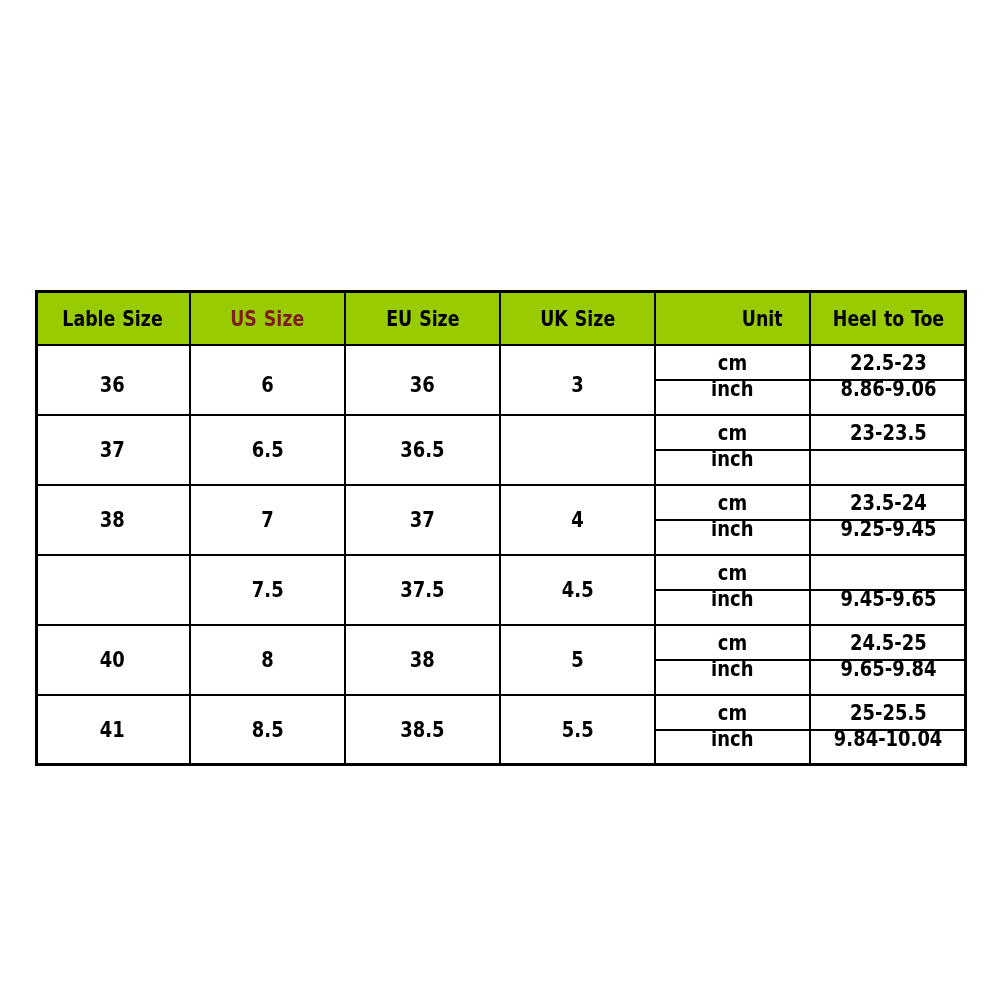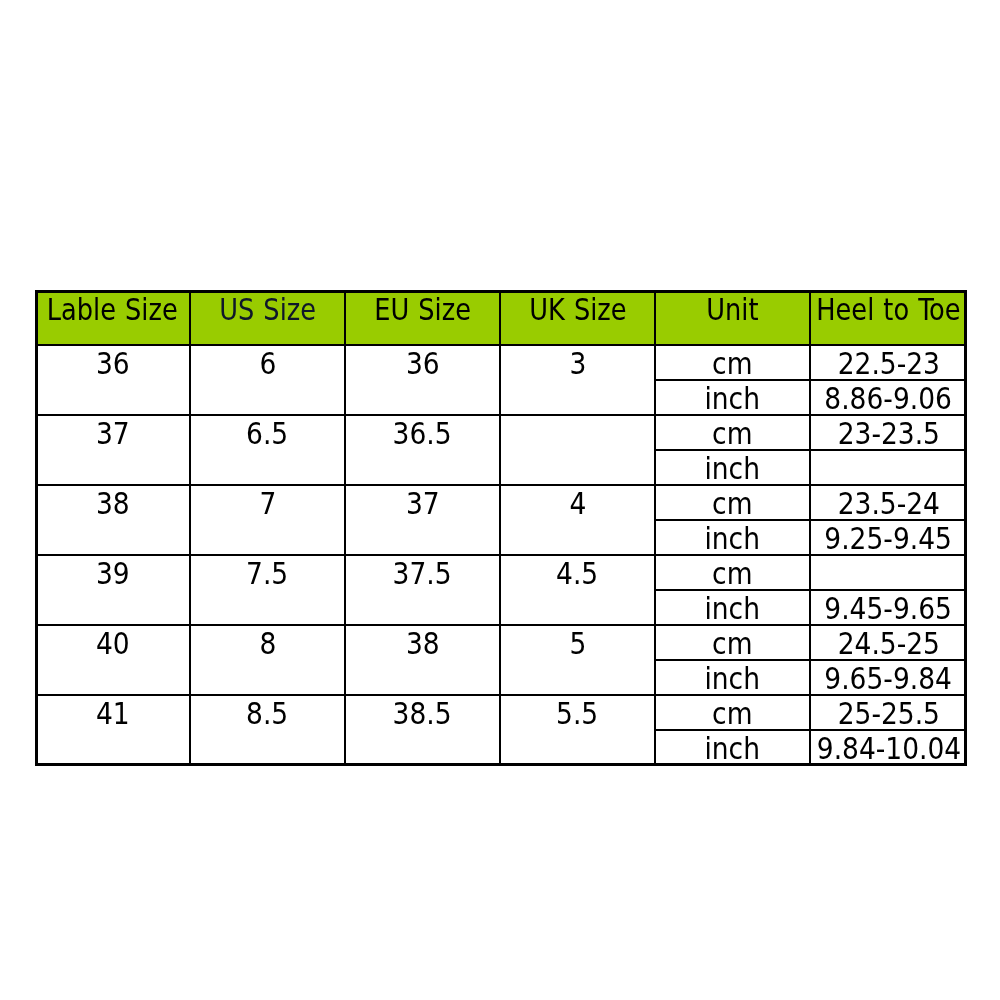--- a/index.html
+++ b/index.html
@@ -9,22 +9,22 @@
   
   #size-chart{position:absolute;left:35px;top:290px;width:932px;height:476px;}
   .hdr-bg{position:absolute;left:0;top:0;width:932px;height:55px;}
   .line{position:absolute;background:#000;}
   .vline{top:0;width:2px;height:476px;}
   .vline.edge{width:3px;}
   .hline{left:0;width:932px;height:2px;}
   .hline.edge{height:3px;}
   .hline.sub{left:620px;width:312px;}
 
-  .cell{position:absolute;display:flex;align-items:flex-start;justify-content:center;
-        color:#000;font-weight:normal;white-space:nowrap;font-size:31px;}
+  .cell{position:absolute;display:flex;align-items:center;justify-content:center;
+        color:#000;font-weight:bold;white-space:nowrap;font-size:21px;}
   .cell > span{display:inline-block;position:relative;transform:scaleX(0.95) translateZ(0);}
   .cell.alpha > span{word-spacing:1px;transform:scaleX(0.92) translateZ(0);}
   .cell.head > span{top:1px;}
 
   .c0{left:0px;width:155px;}
   .c1{left:155px;width:155px;}
   .c2{left:310px;width:155px;}
   .c3{left:465px;width:155px;}
   .c4{left:620px;width:155px;}
   .c5{left:775px;width:157px;}
@@ -49,30 +49,30 @@
 <body style="background: rgb(255, 255, 255);">
 
 <div id="page">
   <div id="size-chart">
 
     <div class="hdr-bg" style="background: rgb(153, 204, 0);"></div>
 
     <div class="cell head alpha c0 rh" style="color: rgb(0, 0, 0);">
         <span>Lable Size</span>
       </div>
-    <div class="cell head alpha c1 rh" style="color: #0f172a;">
+    <div class="cell head alpha c1 rh" style="color: #7f1d1d;">
         <span>US Size</span>
       </div>
     <div class="cell head alpha c2 rh" style="color: rgb(0, 0, 0);">
         <span>EU Size</span>
       </div>
     <div class="cell head alpha c3 rh" style="color: rgb(0, 0, 0);">
         <span>UK Size</span>
       </div>
-    <div class="cell head alpha c4 rh" style="color: rgb(0, 0, 0);">
+    <div class="cell head alpha c4 rh" style="color: rgb(0, 0, 0); padding-left: 30px;">
         <span>Unit</span>
       </div>
     <div class="cell head alpha c5 rh" style="color: rgb(0, 0, 0);">
         <span>Heel to Toe</span>
       </div>
 
       <div class="cell c0 r0">
         <span>36</span>
       </div>
       <div class="cell c1 r0">
@@ -134,23 +134,20 @@
       <div class="cell c5 sa r2">
         <span>23.5-24</span>
       </div>
       <div class="cell c4 sb r2">
         <span>inch</span>
       </div>
       <div class="cell c5 sb r2">
         <span>9.25-9.45</span>
       </div>
 
-      <div class="cell c0 r3">
-        <span>39</span>
-      </div>
       <div class="cell c1 r3">
         <span>7.5</span>
       </div>
       <div class="cell c2 r3">
         <span>37.5</span>
       </div>
       <div class="cell c3 r3">
         <span>4.5</span>
       </div>
       <div class="cell c4 sa r3">

